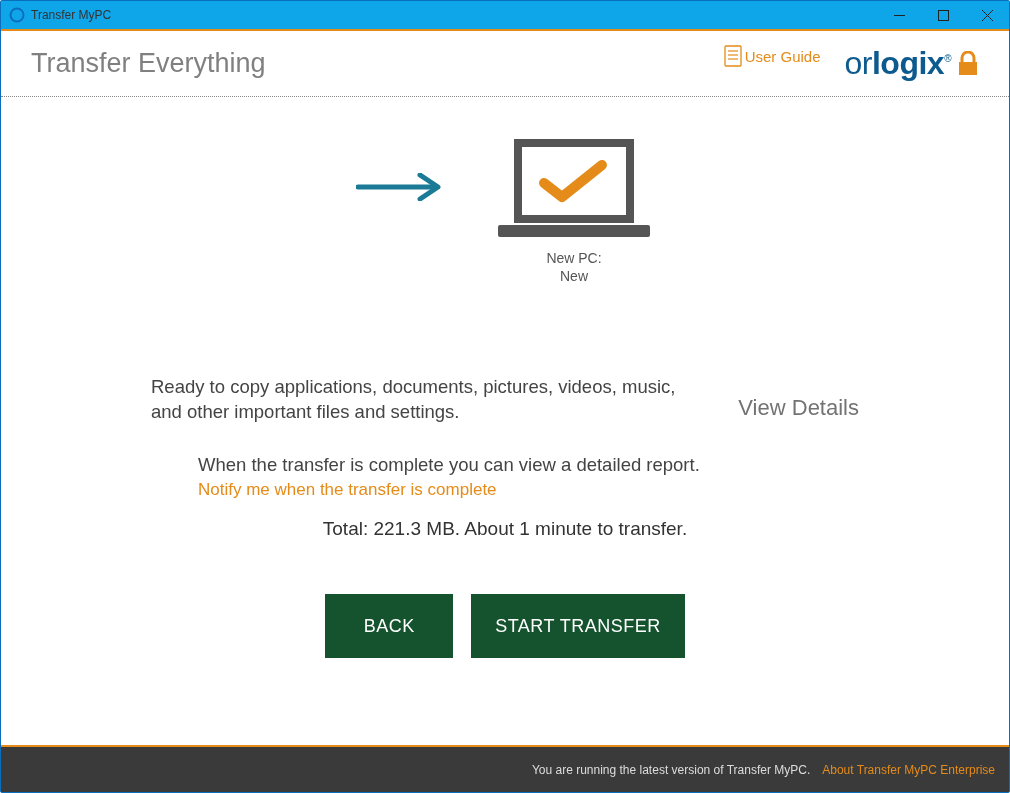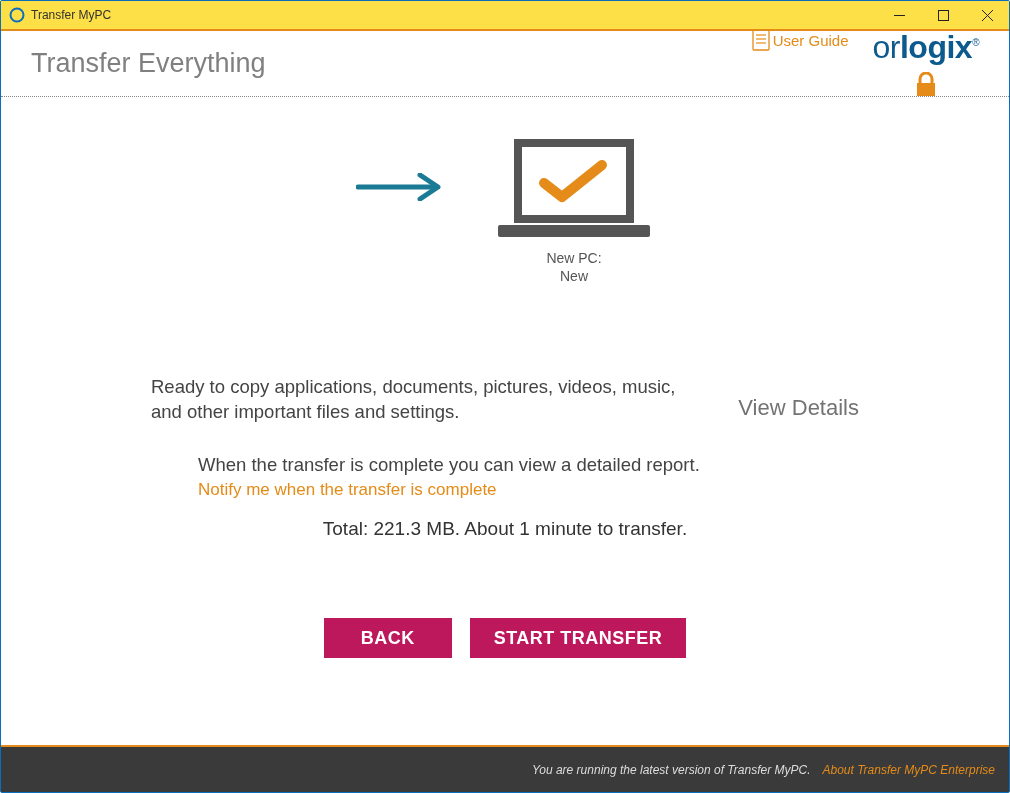--- a/index.html
+++ b/index.html
@@ -20,21 +20,21 @@
     flex-direction: column;
     position: relative;
   }
   .titlebar {
     height: 30px;
     display: flex;
     align-items: center;
     padding-left: 8px;
     font-size: 12px;
     color: #333;
-    background: #fde047;
+    background: #0ea5e9;
     border-bottom: 2px solid #e48b19;
   }
   .titlebar-icon {
     width: 16px; height: 16px;
     margin-right: 6px;
   }
   .window-controls {
     margin-left: auto;
     display: flex;
   }
@@ -69,21 +69,20 @@
     align-items: center;
     color: #e48b19;
     font-size: 15px;
     cursor: pointer;
     gap: 3px;
   }
   .brand {
     display: flex;
     align-items: center;
     gap: 6px;
-    flex-direction: column;
   }
   .brand-text {
     font-size: 32px;
     font-weight: 700;
     color: #0d5b8e;
     letter-spacing: -0.5px;
   }
   .brand-text .o { font-weight: 400; }
   .content {
     flex: 1;
@@ -134,43 +133,42 @@
   }
   .button-row {
     position: absolute;
     bottom: 87px;
     left: 0; right: 0;
     display: flex;
     justify-content: center;
     gap: 18px;
   }
   .btn {
-    background: #be185d;
+    background: #14532d;
     color: #fff;
     font-size: 18px;
-    font-weight: 700;
+    font-weight: 400;
     border: none;
-    height: 40px;
+    height: 64px;
     min-width: 128px;
     padding: 0 24px;
     cursor: pointer;
     letter-spacing: 0.5px;
   }
   .footer {
     height: 47px;
     background: #3a3a3a;
     border-top: 2px solid #e48b19;
     display: flex;
     align-items: center;
     justify-content: flex-end;
     padding: 0 14px;
     font-size: 12px;
     color: #ddd;
     gap: 12px;
-    font-style: italic;
   }
   .footer-link { color: #e48b19; cursor: pointer; }
 </style>
 </head>
 <body>
 
 <div class="window">
 
   <div class="titlebar">
     <svg class="titlebar-icon" viewBox="0 0 16 16">

